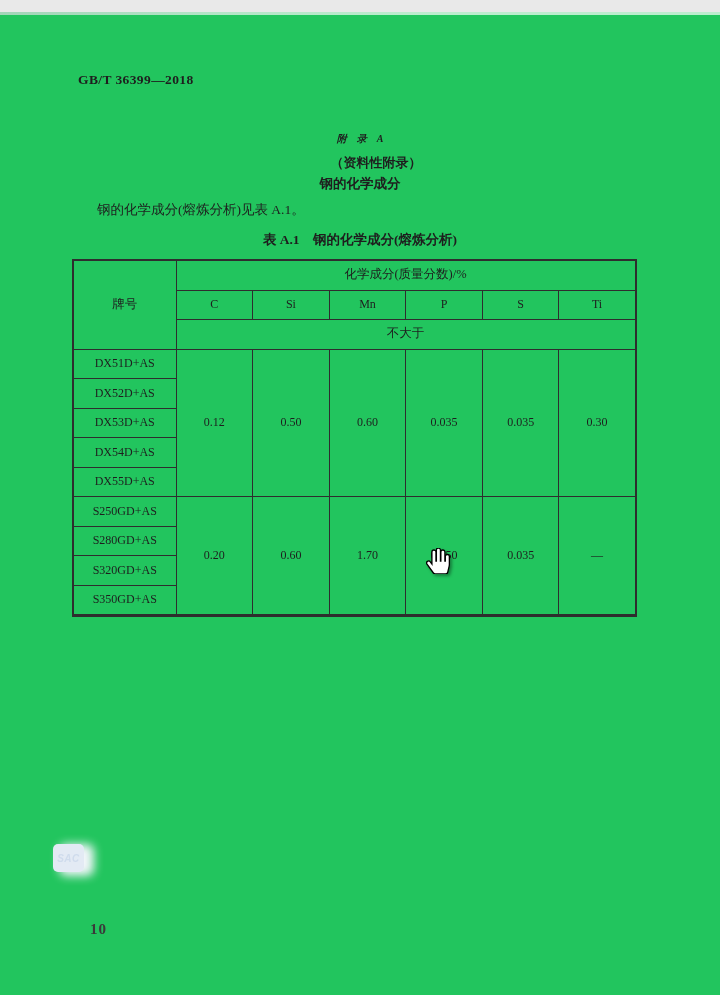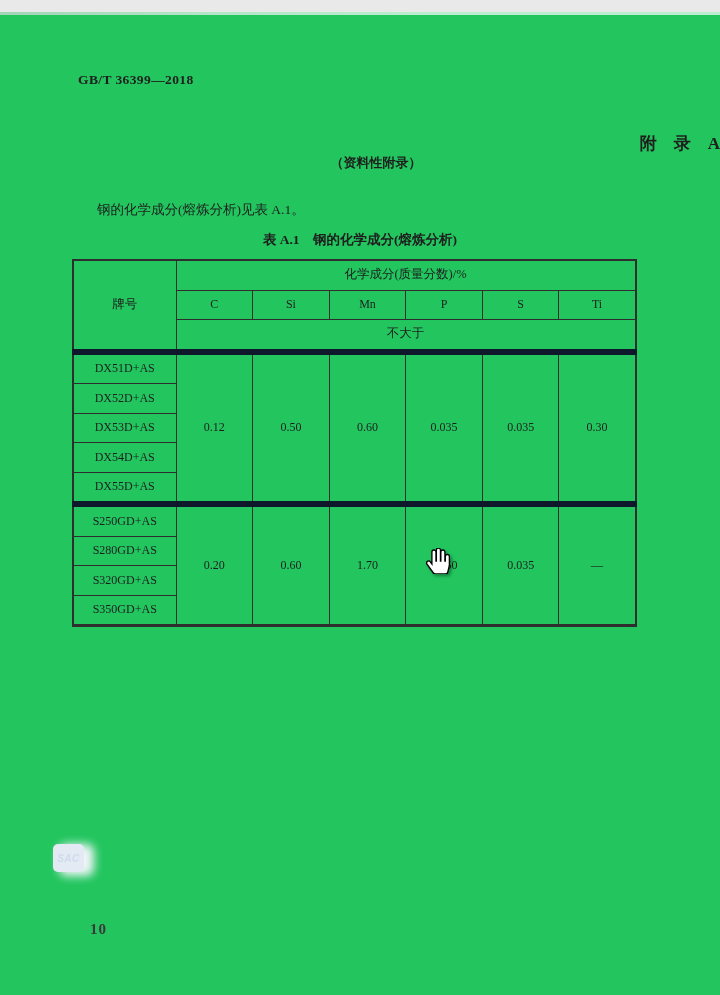--- a/index.html
+++ b/index.html
@@ -14,22 +14,22 @@
   }
   .scan-edge-top{
     position:absolute;left:0;top:0;width:100%;height:3px;
     background:linear-gradient(to right, #d9dcde 0%, #f2f3f4 30%, #fefefe 60%);
     opacity:.7;
   }
   .std-code{
     position:absolute;left:78px;top:60px;
     font-size:13.5px;font-weight:bold;letter-spacing:.4px;
   }
-  .annex-title{position:absolute;left:0;top:120px;width:100%;text-align:right;
-    font-size:17px;font-weight:bold;}
+  .annex-title{position:absolute;left:0;top:120px;width:100%;text-align:center;
+    font-size:10px;font-weight:bold;font-style:italic;}
   .annex-subtitle{position:absolute;left:0;top:142px;width:100%;text-align:center;
     font-size:13px;font-weight:bold;padding-left:16px;}
   .annex-heading{position:absolute;left:0;top:163px;width:100%;text-align:center;
     font-size:13.5px;font-weight:bold;}
   .body-paragraph{
     position:absolute;left:97px;top:189px;
     font-size:13.5px;
   }
   .table-caption{
     position:absolute;left:0;top:219px;width:100%;text-align:center;
@@ -47,21 +47,21 @@
     border:1px solid #2e2e2e;
     text-align:center;
     vertical-align:middle;
     height:20.5px;
     padding:4px;
     font-weight:normal;
     font-size:12px;
     line-height:1.1;
   }
   table.comp .cjk{font-size:12.5px;}
-  tr.body-start td{border-top:6px solid #0f172a;}
+  tr.body-start td{border-top:1px solid #0f172a;}
   .page-number{
     position:absolute;left:90px;top:909px;
     font-size:15px;color:#3a3a3a;letter-spacing:1px;font-weight:bold;
   }
   .watermark{
     position:absolute;left:53px;top:832px;width:31px;height:28px;
     background:#e3eaf4;border-radius:5px;
     display:flex;align-items:center;justify-content:center;
     box-shadow:8px 2px 10px 2px #f2f5fa;
   }
@@ -78,20 +78,21 @@
 </head>
 <body>
 
 <div class="page">
   <div class="scan-edge-top"></div>
 
   <div class="std-code">GB/T 36399—2018</div>
 
   <div class="annex-title">附　录　A</div>
   <div class="annex-subtitle">（资料性附录）</div>
+  <div class="annex-heading">钢的化学成分</div>
 
   <div class="body-paragraph">钢的化学成分(熔炼分析)见表 A.1。</div>
 
   <div class="table-caption">表 A.1　钢的化学成分(熔炼分析)</div>
 
   <table class="comp">
     <colgroup>
       <col style="width:103px">
       <col style="width:76.6px">
         <col style="width:76.6px">

